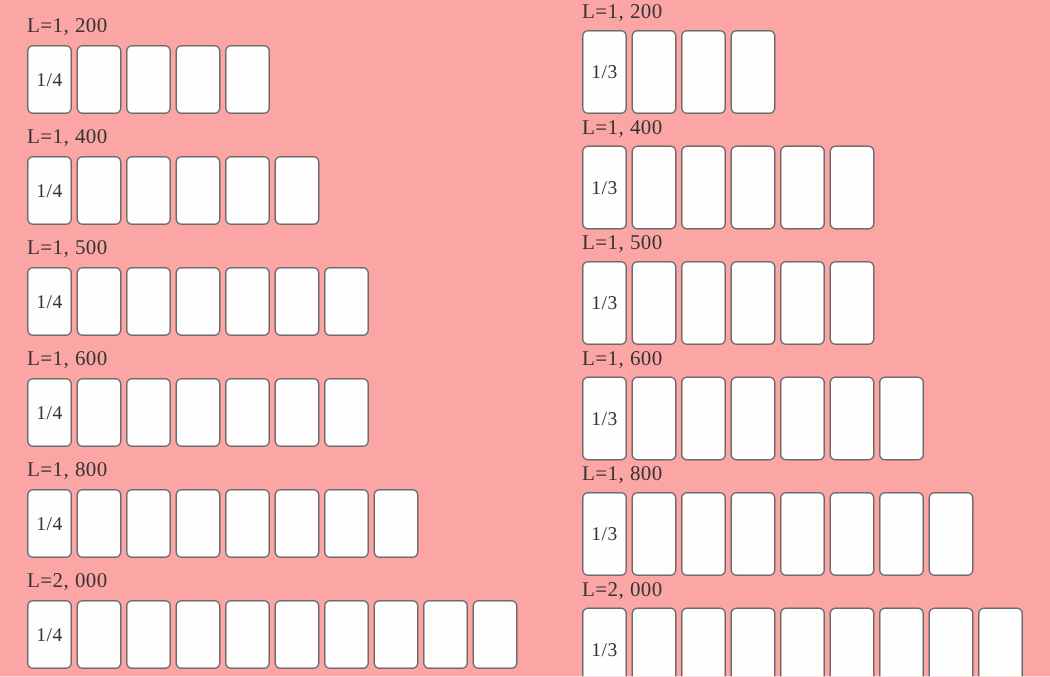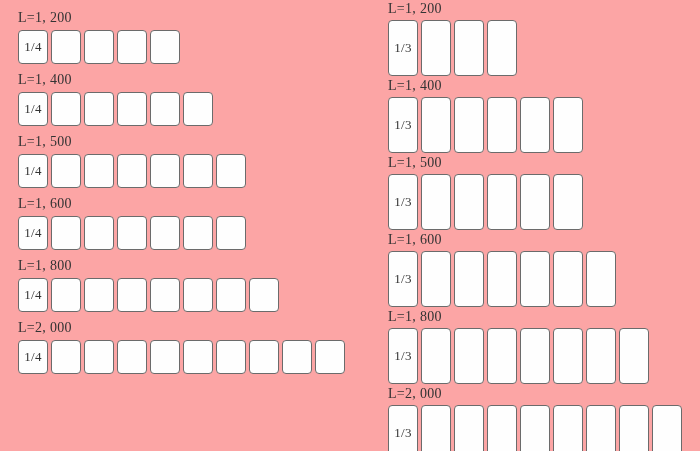--- a/index.html
+++ b/index.html
@@ -44,21 +44,21 @@
     box-sizing: border-box;
     width: 30px;
     border: 1px solid #6b6b6b;
     border-radius: 4px;
     background: #fefefe;
     display: flex;
     align-items: center;
     justify-content: center;
     flex: 0 0 auto;
   }
-  .col-quarter .box { height: 34px; }
+  .col-quarter .box { height: 46px; }
   .col-third   .box { height: 56px; }
 
   .fraction {
     font-size: 13px;
     color: #333333;
     letter-spacing: 0.3px;
   }
 </style>
 </head>
 <body>

